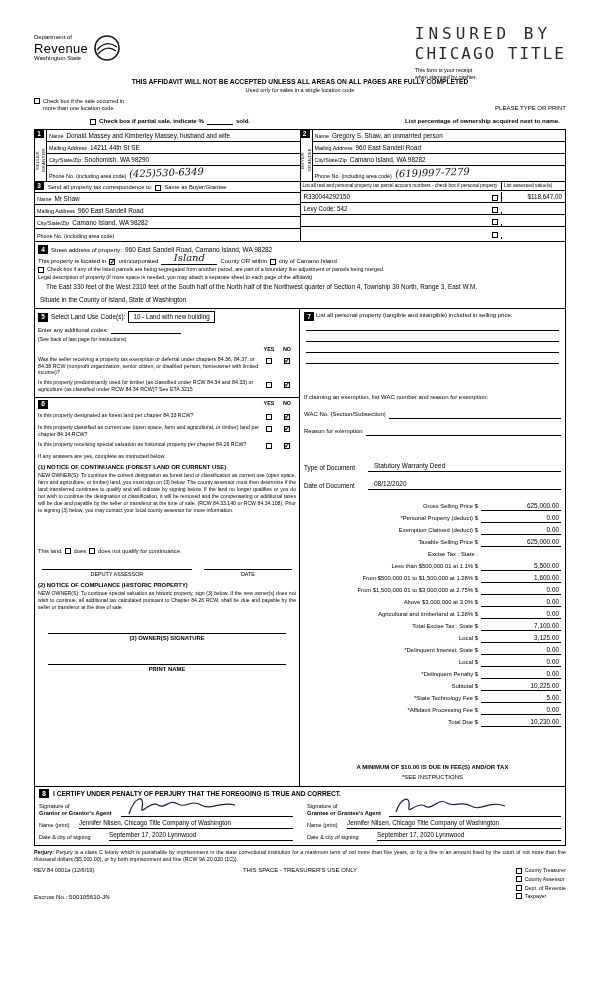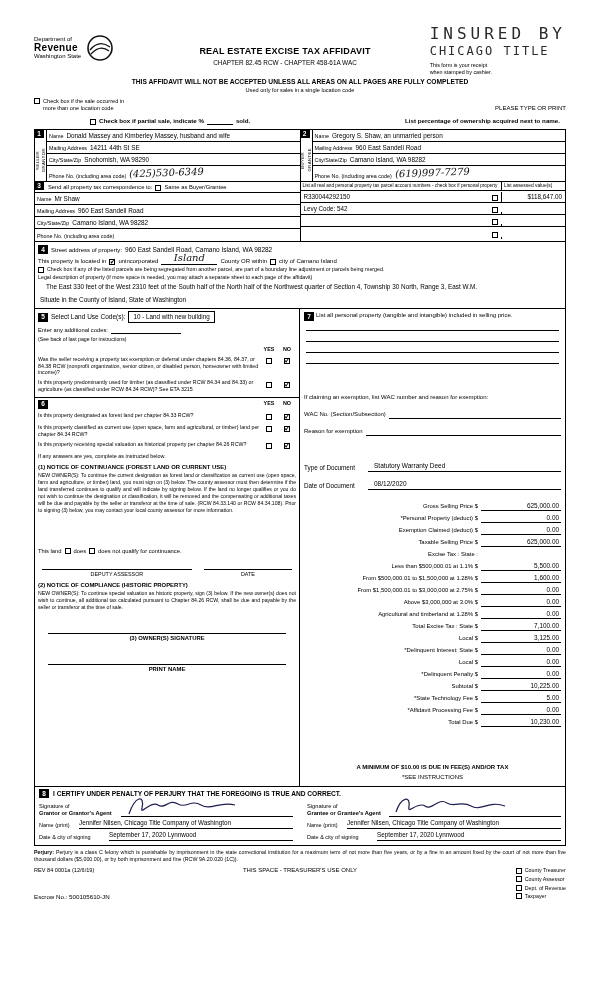--- a/index.html
+++ b/index.html
@@ -3,28 +3,28 @@
 <meta charset="utf-8">
 <style>
 *{margin:0;padding:0;box-sizing:border-box}
 html,body{background:#e8e8e8}
 body{width:600px;height:988px;margin:0 auto;position:relative;font-family:"Liberation Sans",sans-serif;color:#000;font-size:6.5px;line-height:1.25;overflow:hidden}
 .page{position:absolute;inset:0;background:#fff;padding:24px 34px 6px 34px}
 
 .hdr{position:relative;height:62px}
 .logo{position:absolute;left:0;top:10px;display:flex;align-items:center;gap:4px}
 .logo-txt .l1{font-size:6px}
-.logo-txt .l2{font-size:10px;font-weight:bold;letter-spacing:.3px;line-height:1}
+.logo-txt .l2{font-size:13px;font-weight:normal;letter-spacing:.3px;line-height:1}
 .logo-txt .l3{font-size:6px}
 .tblock{position:absolute;left:130px;right:160px;top:22px;text-align:center}
 .title{font-size:9px;font-weight:bold;letter-spacing:.2px}
 .chapter{font-size:6.4px;margin-top:2px}
 .stampblk{position:absolute;right:0;top:0;font-family:"DejaVu Sans Mono",monospace;color:#2a2a2a;text-align:left}
 .stampblk .s1{font-size:16px;letter-spacing:4px}
-.stampblk .s2{font-size:12px;letter-spacing:2px}
+.stampblk .s2{font-size:16px;letter-spacing:2px}
 .receipt{font-family:"Liberation Sans",sans-serif;font-size:5.4px;margin-top:3px;color:#000}
 .warnline{text-align:center;font-weight:bold;font-size:6.7px;margin-top:-8px}
 .usage{text-align:center;font-size:5.6px;margin-top:1px}
 
 .locrow{display:flex;justify-content:space-between;align-items:flex-end;margin-top:4px}
 .locleft{display:flex;gap:3px;font-size:5.6px}
 .typeprint{font-size:6px}
 .partialrow{display:flex;justify-content:space-between;margin-top:5px;font-weight:bold;font-size:6.2px;padding:0 6px 0 56px}
 .pleft{display:flex;align-items:flex-end;gap:3px}
 .blank-sm{display:inline-block;width:26px;border-bottom:1px solid #000;height:7px}
@@ -149,24 +149,20 @@
         <div class="l1">Department of</div>
         <div class="l2">Revenue</div>
         <div class="l3">Washington State</div>
       </div>
       <svg width="30" height="28" viewBox="0 0 30 28">
         <circle cx="15" cy="14" r="12" fill="none" stroke="#111" stroke-width="1.6"></circle>
         <path d="M5 16 Q 14 5 25 13" fill="none" stroke="#111" stroke-width="1.3"></path>
         <path d="M6 20 Q 15 10 24 17" fill="none" stroke="#111" stroke-width="1.3"></path>
       </svg>
     </div>
-    <div class="tblock">
-      <div class="title">REAL ESTATE EXCISE TAX AFFIDAVIT</div>
-      <div class="chapter">CHAPTER 82.45 RCW - CHAPTER 458-61A WAC</div>
-    </div>
     <div class="stampblk">
       <div class="s1">INSURED BY</div>
       <div class="s2">CHICAGO TITLE</div>
       <div class="receipt">
         <span>This form is your receipt</span><br>
         <span>when stamped by cashier.</span>
       </div>
     </div>
   </div>
   <div class="warnline">THIS AFFIDAVIT WILL NOT BE ACCEPTED UNLESS ALL AREAS ON ALL PAGES ARE FULLY COMPLETED</div>

